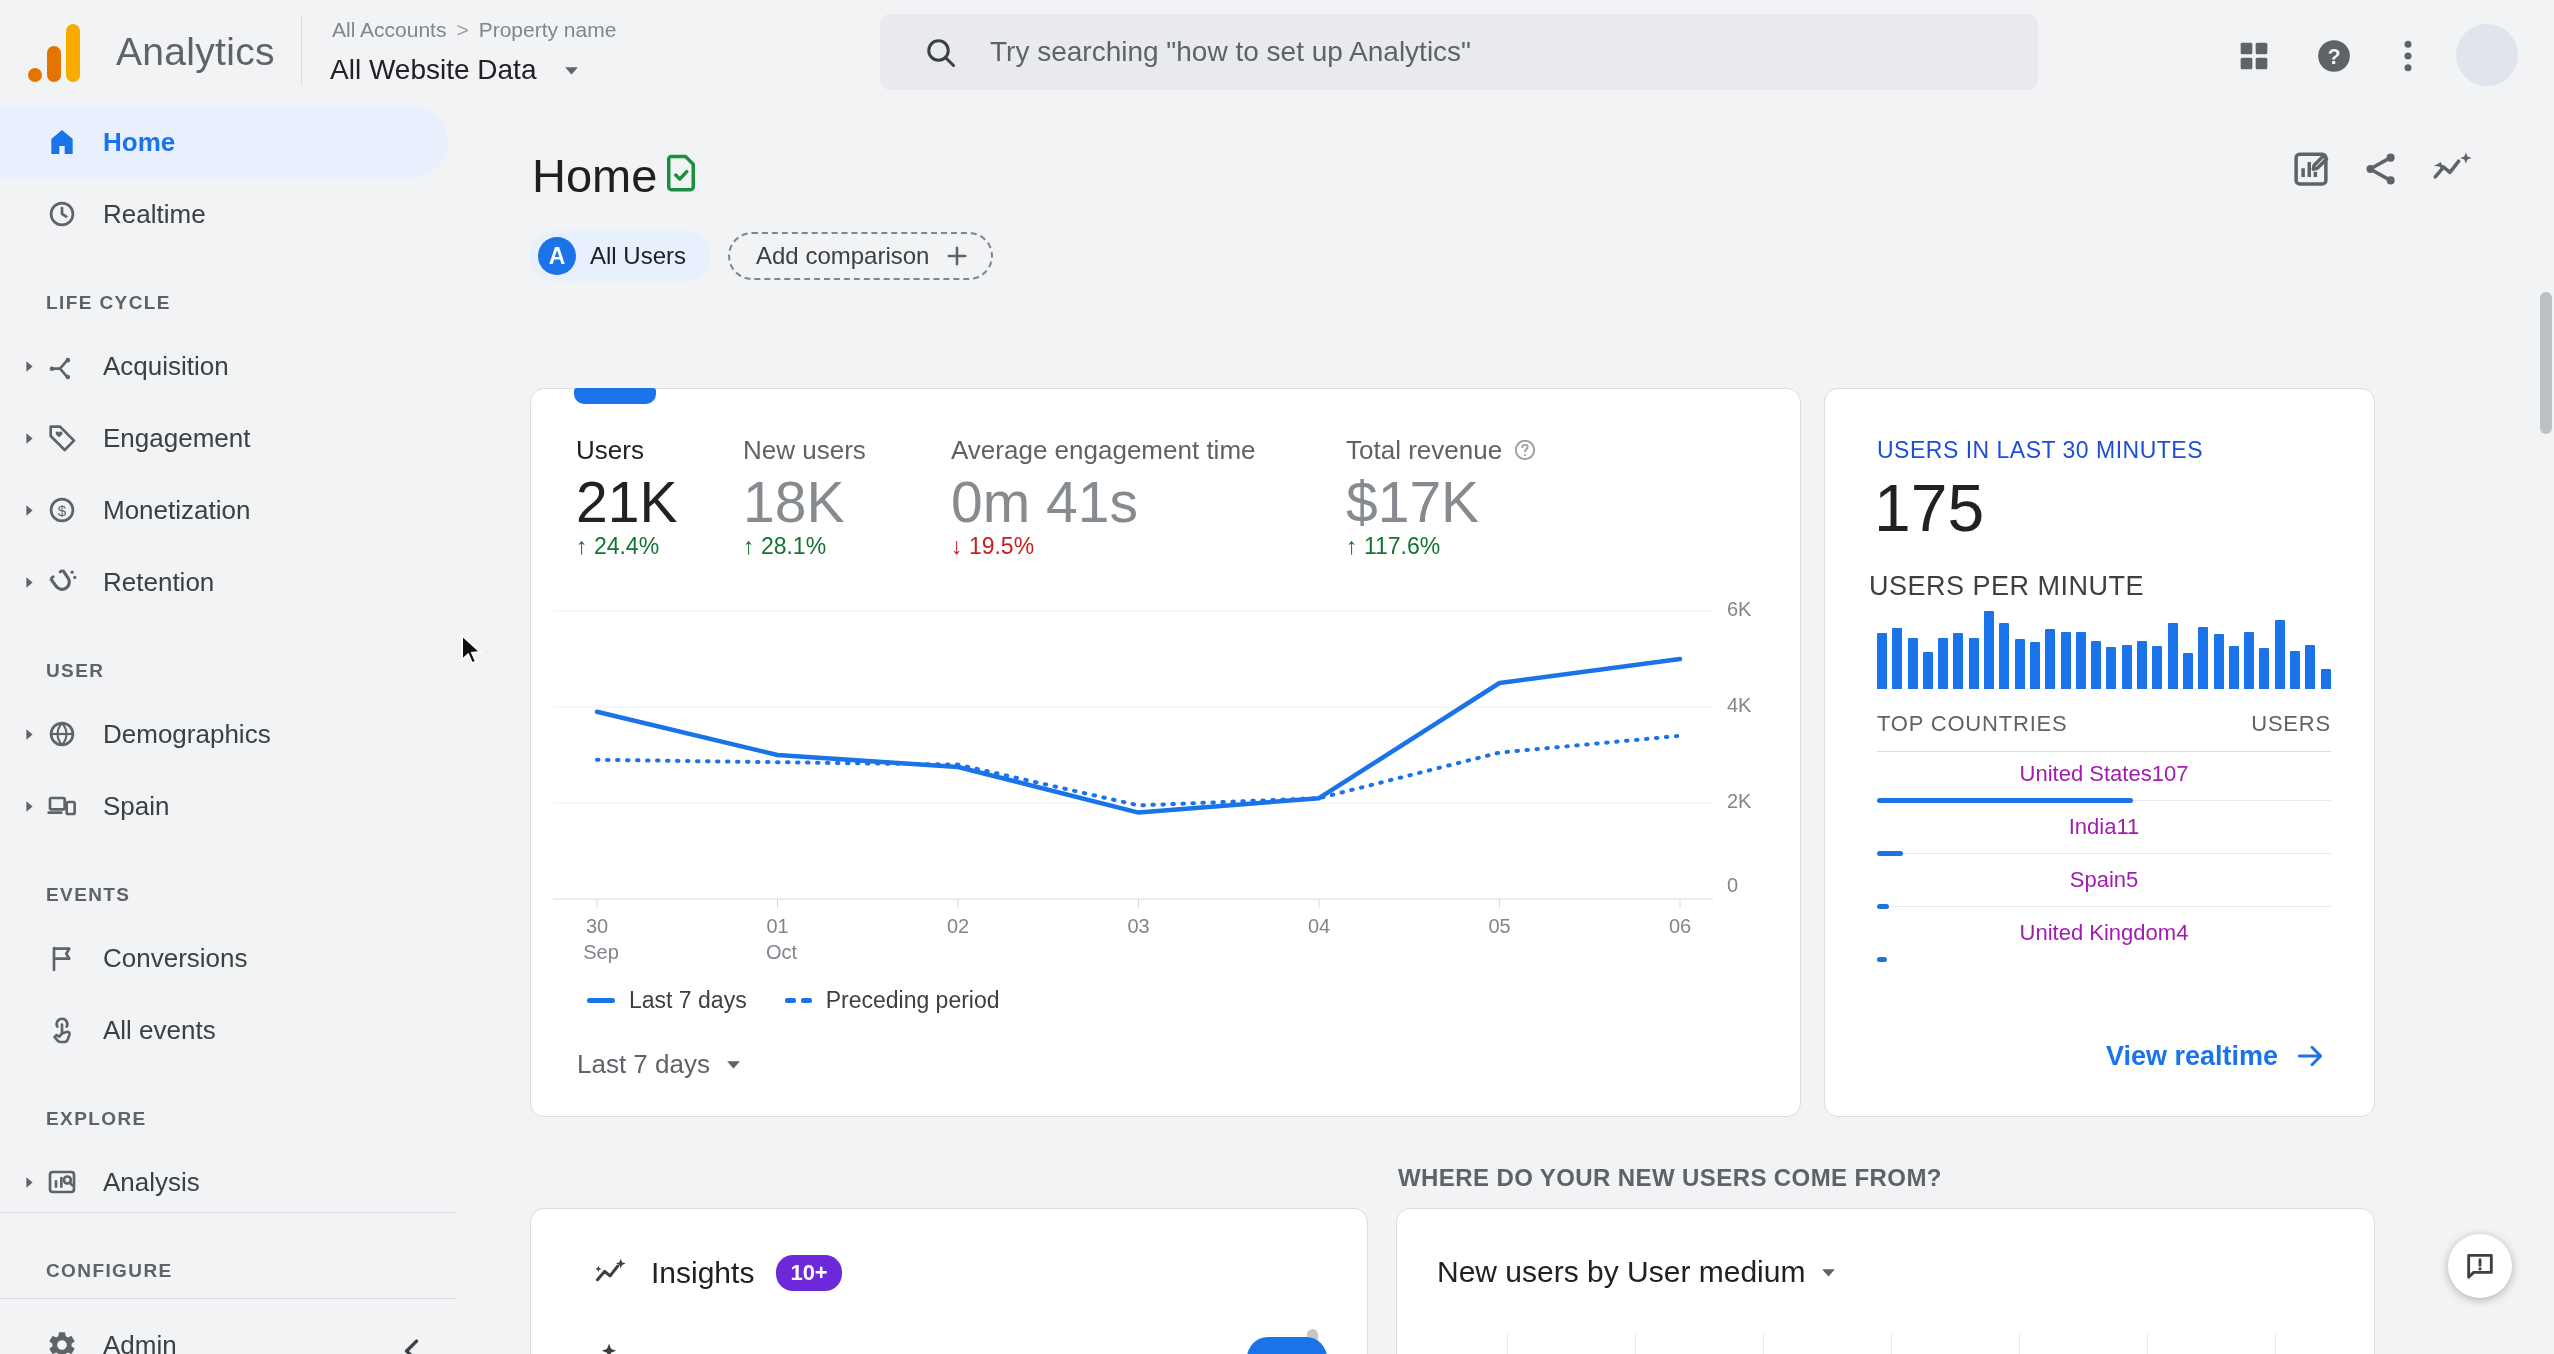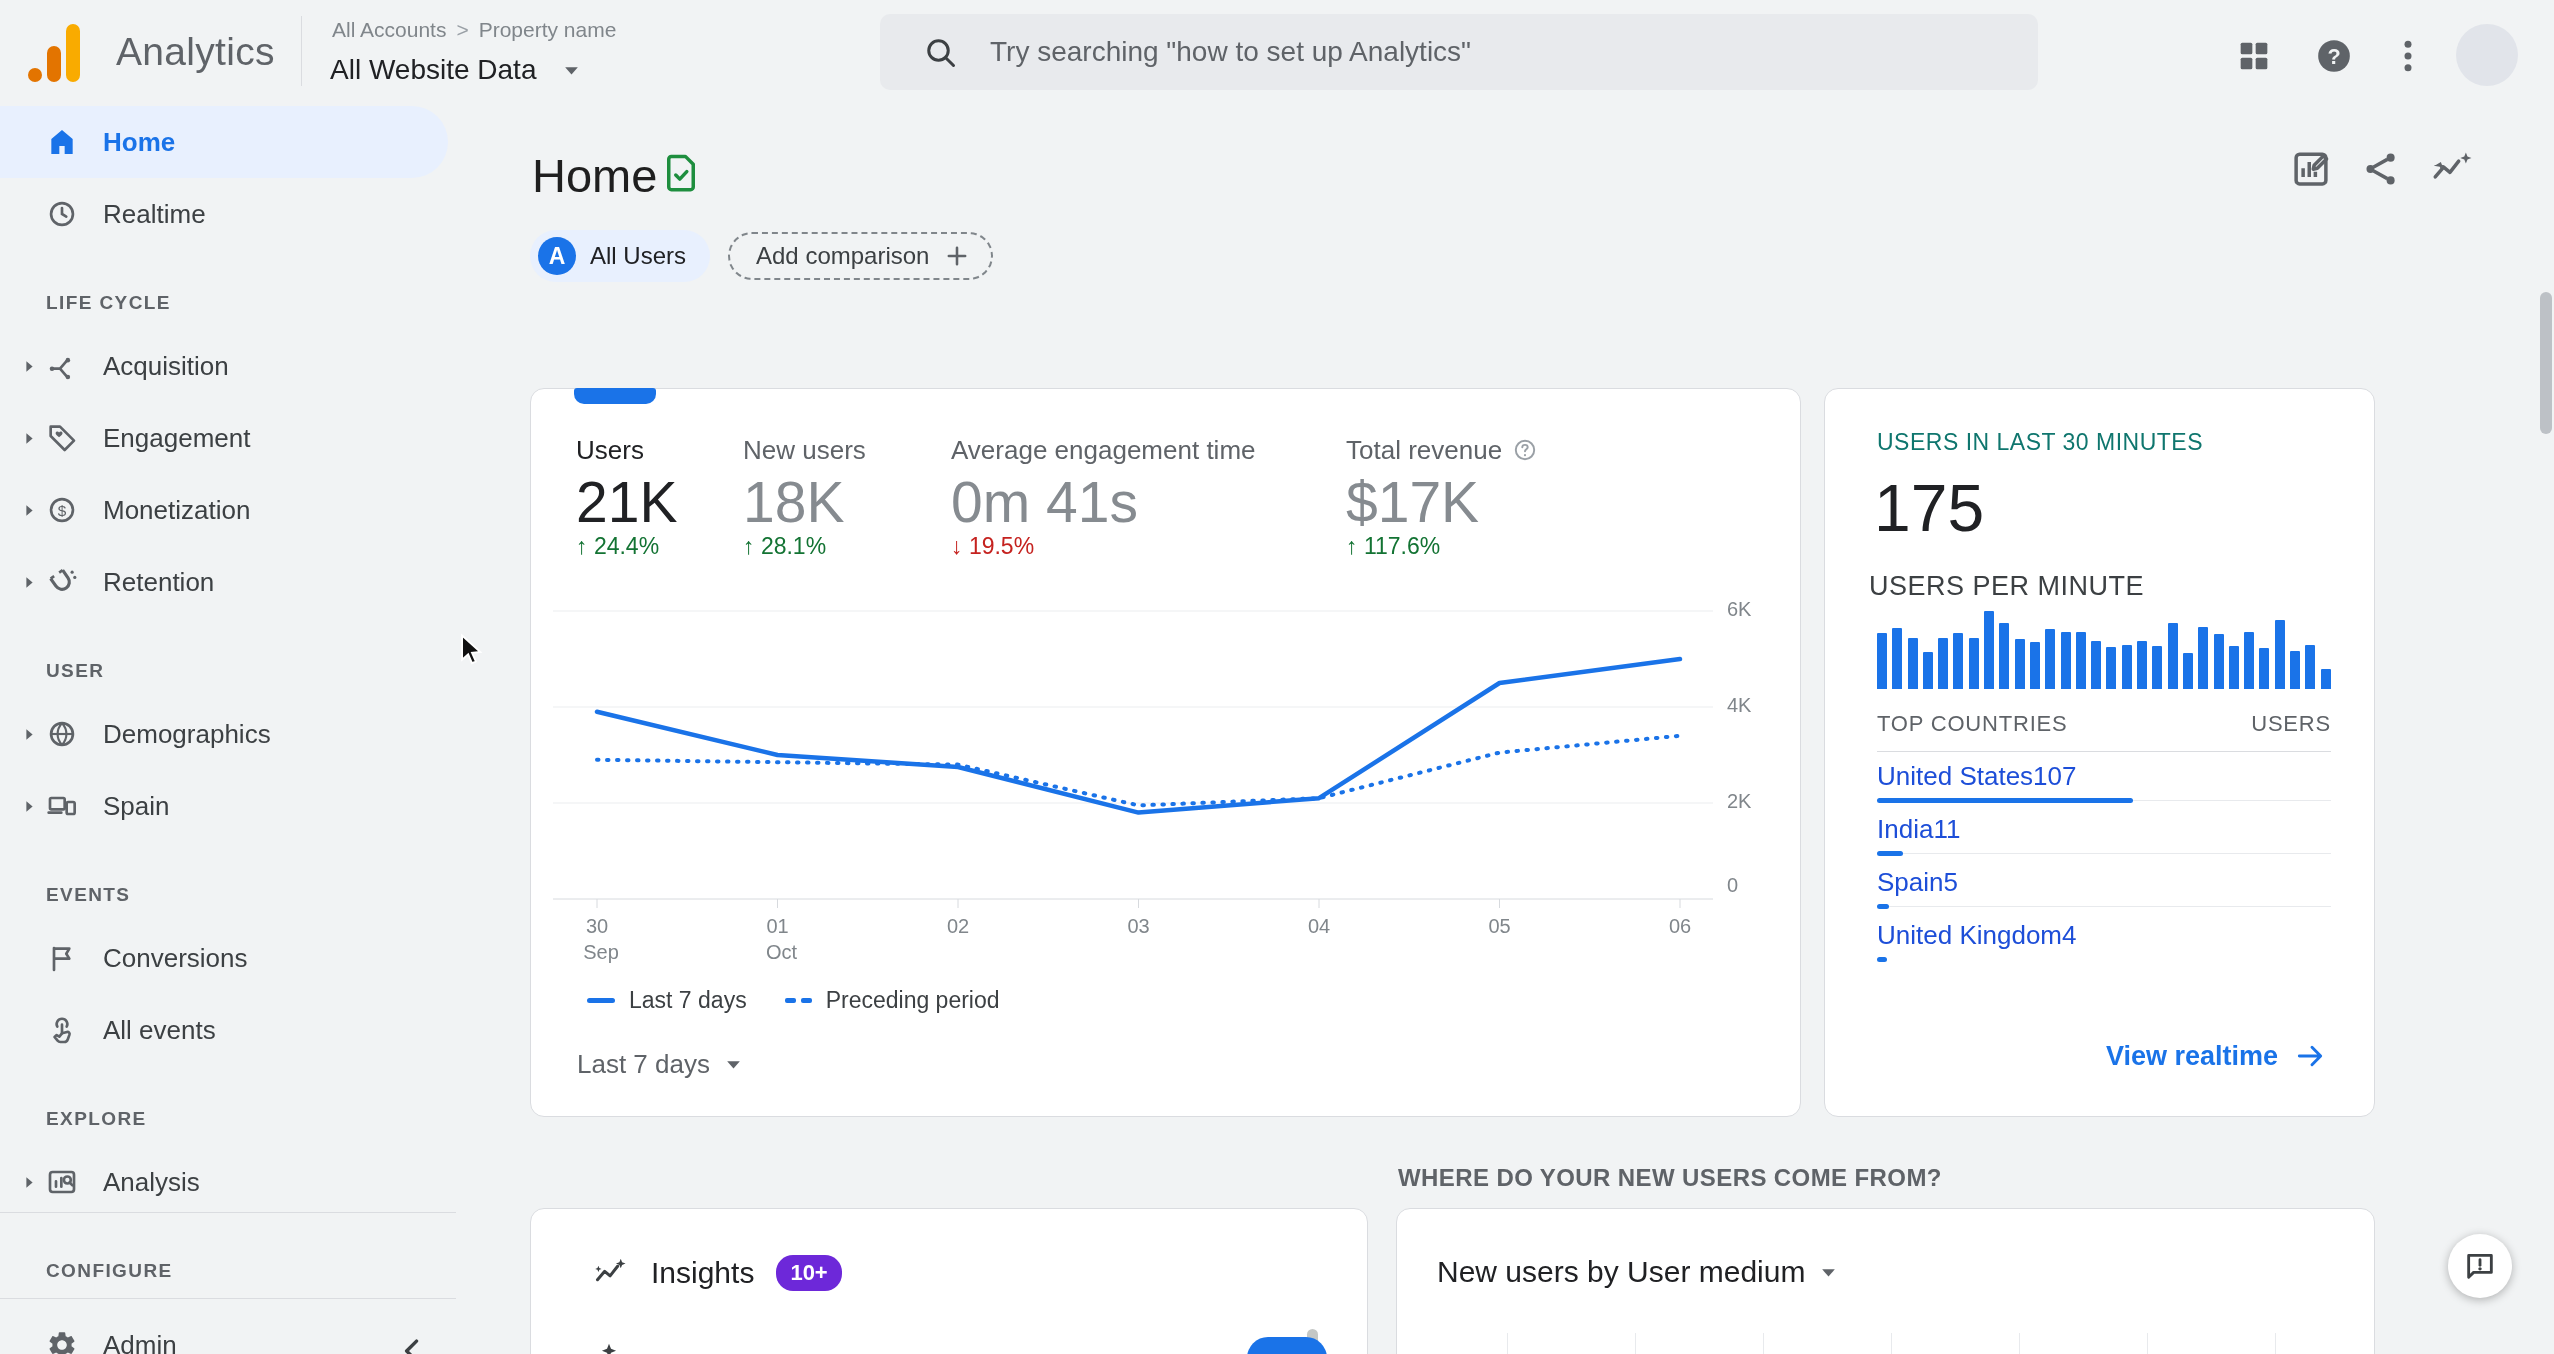--- a/index.html
+++ b/index.html
@@ -85,29 +85,29 @@
 
   .line-chart{position:absolute;left:10px;top:190px;width:1250px;height:400px}
   .legend{position:absolute;left:56px;top:598px;display:flex;align-items:center;gap:38px;font-size:23px;color:#3c4043}
   .legend .litem{display:flex;align-items:center;gap:14px}
   .sw-solid{width:28px;height:5px;border-radius:3px;background:#1a73e8}
   .sw-dashed{display:flex;gap:5px}
   .sw-dashed i{width:11px;height:5px;border-radius:2px;background:#1a73e8}
   .range-select{position:absolute;left:46px;top:660px;display:flex;align-items:center;gap:14px;font-size:26px;color:#5f6368;cursor:pointer}
 
   
-  .rt-title{position:absolute;left:52px;top:40px;font-size:23px;color:#0f766e;letter-spacing:.5px}
+  .rt-title{position:absolute;left:52px;top:48px;font-size:23px;color:#1d4ed8;letter-spacing:.5px}
   .rt-value{position:absolute;left:49px;top:84px;font-size:66px;line-height:70px;color:#202124}
   .rt-pm{position:absolute;left:44px;top:182px;font-size:27px;color:#3c4043;letter-spacing:.5px}
   .bars-row{position:absolute;left:52px;top:222px;width:454px;height:78px;display:flex;justify-content:space-between;align-items:flex-end}
   .bars-row .bar{width:10px;background:#1a73e8;border-radius:1px 1px 0 0}
   .countries{position:absolute;left:52px;top:322px;width:454px}
   .c-head{display:flex;justify-content:space-between;font-size:22px;color:#5f6368;letter-spacing:.8px;padding-bottom:14px;border-bottom:1px solid #dadce0}
   .c-row{height:53px;position:relative}
-  .c-line1{display:flex;justify-content:flex-start;font-size:26px;color:#1d4ed8;padding-top:9px}
+  .c-line1{display:flex;justify-content:center;font-size:22px;color:#a21caf;padding-top:9px}
   .c-barwrap{position:absolute;left:0;right:0;bottom:2px;height:5px}
   .c-track{position:absolute;left:0;right:0;top:2px;height:1px;background:#e8eaed}
   .c-bar{position:absolute;left:0;top:0;height:5px;border-radius:3px;background:#1a73e8}
   .view-realtime{position:absolute;right:42px;top:650px;display:flex;align-items:center;gap:16px;font-size:27px;font-weight:bold;color:#1a73e8;cursor:pointer;background:none;border:none}
   .view-realtime svg{width:32px;height:32px}
 
   
   .ins-row{position:absolute;left:62px;top:46px;display:flex;align-items:center;gap:22px}
   .ins-icon{width:36px;height:36px;color:#3c4043}
   .ins-title{font-size:30px;color:#202124}

